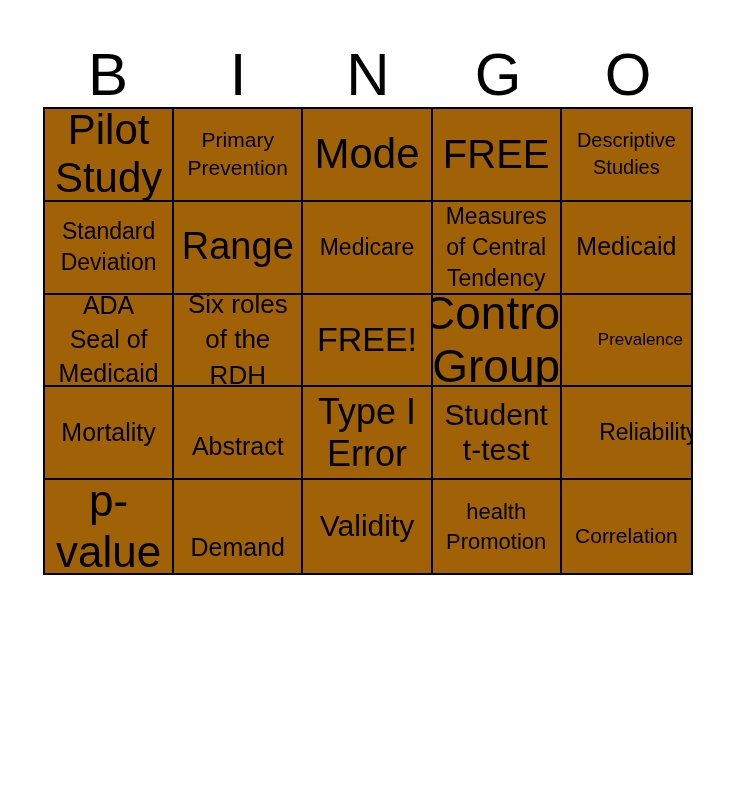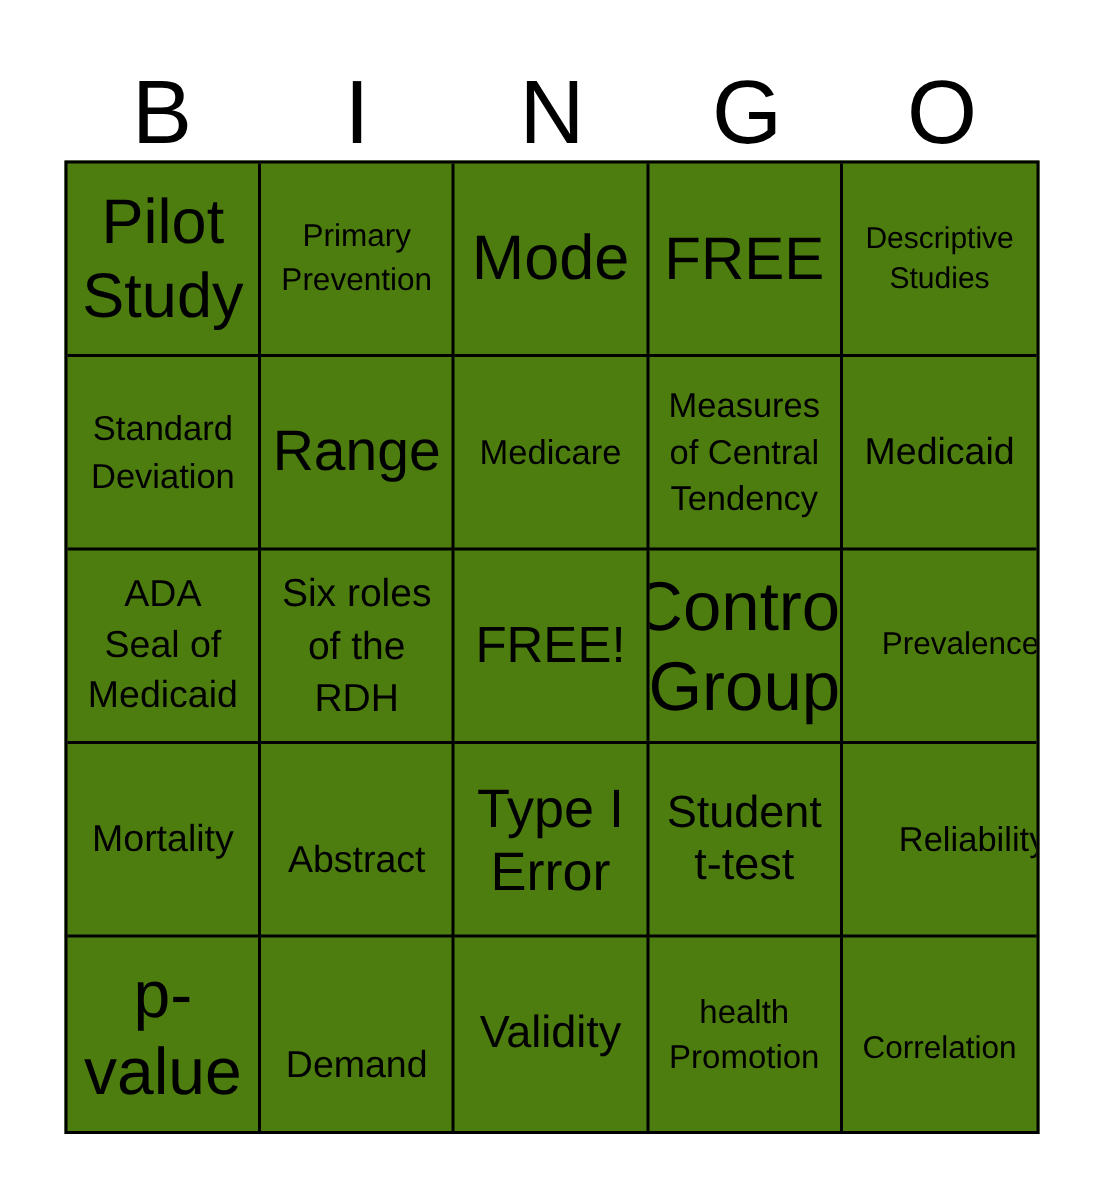--- a/index.html
+++ b/index.html
@@ -34,27 +34,27 @@
     justify-content: center;
     font-size: 60px;
     line-height: 1;
     font-weight: 400;
   }
   .bingo-grid {
     position: absolute;
     left: 43px;
     top: 107px;
     width: 650px;
-    height: 649px;
+    height: 468px;
     box-sizing: border-box;
     border: 2px solid #000000;
     display: grid;
     grid-template-columns: repeat(5, 1fr);
     grid-template-rows: repeat(5, 1fr);
-    background: #4d7c0f;
+    background: #a16207;
   }
   .cell {
     box-sizing: border-box;
     border-right: 2px solid #000000;
     border-bottom: 2px solid #000000;
     display: flex;
     align-items: center;
     justify-content: center;
     text-align: center;
     padding: 1px 2px;
@@ -127,21 +127,21 @@
 RDH</span>
       </div>
       <div class="cell">
         <span class="cell-text" style="font-size: 34px; line-height: 1.15;">FREE!</span>
       </div>
       <div class="cell">
         <span class="cell-text" style="font-size: 46px; line-height: 1.15;">Control
 Group</span>
       </div>
       <div class="cell">
-        <span class="cell-text" style="font-size: 21px; line-height: 1.35; margin-left: 28px;">Prevalence</span>
+        <span class="cell-text" style="font-size: 17px; line-height: 1.35; margin-left: 28px;">Prevalence</span>
       </div>
       <div class="cell">
         <span class="cell-text" style="font-size: 25px; line-height: 1.35;">Mortality</span>
       </div>
       <div class="cell">
         <span class="cell-text" style="font-size: 25px; line-height: 1.35; margin-top: 28px;">Abstract</span>
       </div>
       <div class="cell">
         <span class="cell-text" style="font-size: 36px; line-height: 1.15;">Type I
 Error</span>

